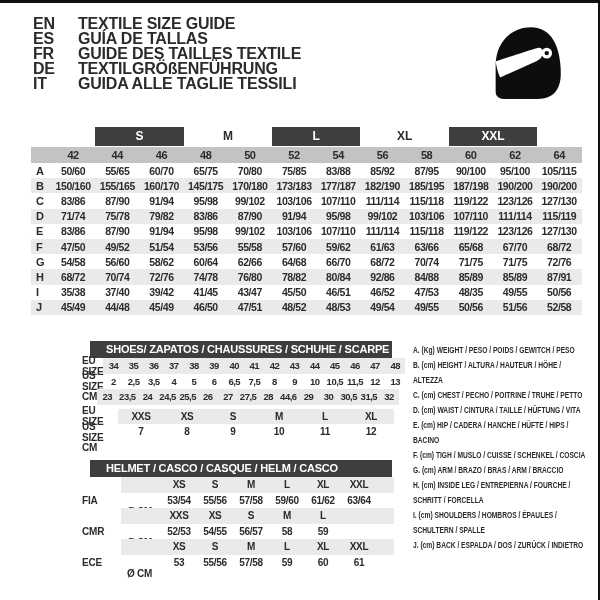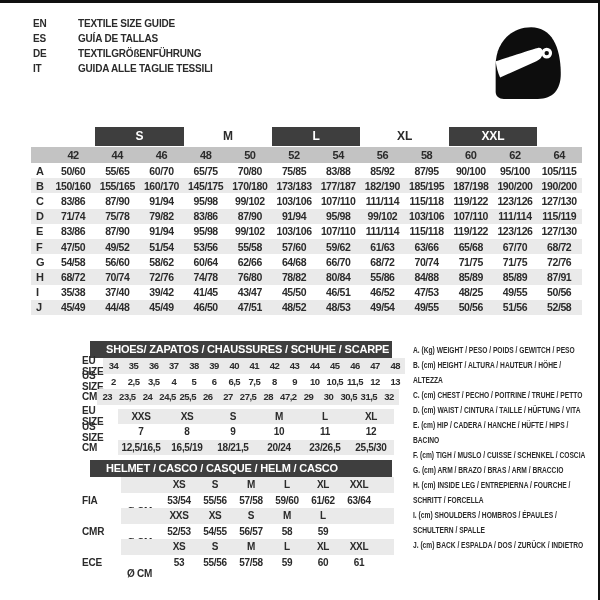--- a/index.html
+++ b/index.html
@@ -5,21 +5,21 @@
   html,body{margin:0;padding:0;}
   body{
     width:600px;height:600px;position:relative;overflow:hidden;
     background:#ffffff;color:#2b2b2b;
     font-family:"Liberation Sans", sans-serif;font-weight:bold;
   }
   .frame{position:absolute;inset:0;border-top:3px solid #101010;border-right:2px solid #101010;pointer-events:none;}
 
   
   .langs{position:absolute;left:33px;top:16px;}
-  .lang-row{display:flex;height:15px;align-items:center;font-size:10px;letter-spacing:-0.2px;}
+  .lang-row{display:flex;height:15px;align-items:center;font-size:16px;letter-spacing:-0.2px;}
   .lang-code{width:45px;}
 
   
   .helmet-logo{position:absolute;left:489px;top:19px;}
 
   
   .main-table{position:absolute;left:31px;top:127px;width:551px;}
   .group-row{display:flex;height:19px;margin-bottom:1px;}
   .gspacer{width:64.2px;}
   .gspacer2{width:44.2px;}
@@ -62,20 +62,24 @@
 <div class="langs">
     <div class="lang-row">
       <div class="lang-code">EN</div>
       <div class="lang-text">TEXTILE SIZE GUIDE</div>
     </div>
     <div class="lang-row">
       <div class="lang-code">ES</div>
       <div class="lang-text">GUÍA DE TALLAS</div>
     </div>
     <div class="lang-row">
+      <div class="lang-code">FR</div>
+      <div class="lang-text">GUIDE DES TAILLES TEXTILE</div>
+    </div>
+    <div class="lang-row">
       <div class="lang-code">DE</div>
       <div class="lang-text">TEXTILGRÖßENFÜHRUNG</div>
     </div>
     <div class="lang-row">
       <div class="lang-code">IT</div>
       <div class="lang-text">GUIDA ALLE TAGLIE TESSILI</div>
     </div>
   </div>
 
 <svg class="helmet-logo" width="74" height="86" viewBox="0 0 100 100" aria-hidden="true">
@@ -218,38 +222,38 @@
       </div>
       <div class="drow alt">
         <div class="letter">H</div>
         <div class="cell">68/72</div>
         <div class="cell">70/74</div>
         <div class="cell">72/76</div>
         <div class="cell">74/78</div>
         <div class="cell">76/80</div>
         <div class="cell">78/82</div>
         <div class="cell">80/84</div>
-        <div class="cell">55/86</div>
+        <div class="cell">92/86</div>
         <div class="cell">84/88</div>
         <div class="cell">85/89</div>
         <div class="cell">85/89</div>
         <div class="cell">87/91</div>
       </div>
       <div class="drow">
         <div class="letter">I</div>
         <div class="cell">35/38</div>
         <div class="cell">37/40</div>
         <div class="cell">39/42</div>
         <div class="cell">41/45</div>
         <div class="cell">43/47</div>
         <div class="cell">45/50</div>
         <div class="cell">46/51</div>
         <div class="cell">46/52</div>
         <div class="cell">47/53</div>
-        <div class="cell">48/25</div>
+        <div class="cell">48/35</div>
         <div class="cell">49/55</div>
         <div class="cell">50/56</div>
       </div>
       <div class="drow alt">
         <div class="letter">J</div>
         <div class="cell">45/49</div>
         <div class="cell">44/48</div>
         <div class="cell">45/49</div>
         <div class="cell">46/50</div>
         <div class="cell">47/51</div>
@@ -313,21 +317,21 @@
           <div class="band gray">
             <div class="shoe-cell">23</div>
             <div class="shoe-cell">23,5</div>
             <div class="shoe-cell">24</div>
             <div class="shoe-cell">24,5</div>
             <div class="shoe-cell">25,5</div>
             <div class="shoe-cell">26</div>
             <div class="shoe-cell">27</div>
             <div class="shoe-cell">27,5</div>
             <div class="shoe-cell">28</div>
-            <div class="shoe-cell">47,2</div>
+            <div class="shoe-cell">44,6</div>
             <div class="shoe-cell">29</div>
             <div class="shoe-cell">30</div>
             <div class="shoe-cell">30,5</div>
             <div class="shoe-cell">31,5</div>
             <div class="shoe-cell">32</div>
           </div>
         </div>
       </div>
   </div>
   <div class="gap1">
@@ -351,29 +355,20 @@
             <div class="glove-cell">8</div>
             <div class="glove-cell">9</div>
             <div class="glove-cell">10</div>
             <div class="glove-cell">11</div>
             <div class="glove-cell">12</div>
             <div class="filler"></div>
           </div>
         </div>
         <div class="brow">
           <div class="blabel">CM</div>
-          <div class="band gray">
-            <div class="glove-cell">12,5/16,5</div>
-            <div class="glove-cell">16,5/19</div>
-            <div class="glove-cell">18/21,5</div>
-            <div class="glove-cell">20/24</div>
-            <div class="glove-cell">23/26,5</div>
-            <div class="glove-cell">25,5/30</div>
-            <div class="filler"></div>
-          </div>
         </div>
       </div>
   </div>
   <div class="gap2">
     <div class="btable-bar">HELMET / CASCO / CASQUE / HELM / CASCO</div>
     <div>
         <div class="brow">
           <div class="blabel"></div>
           <div class="band gray">
             <div class="helm-unit"></div>

